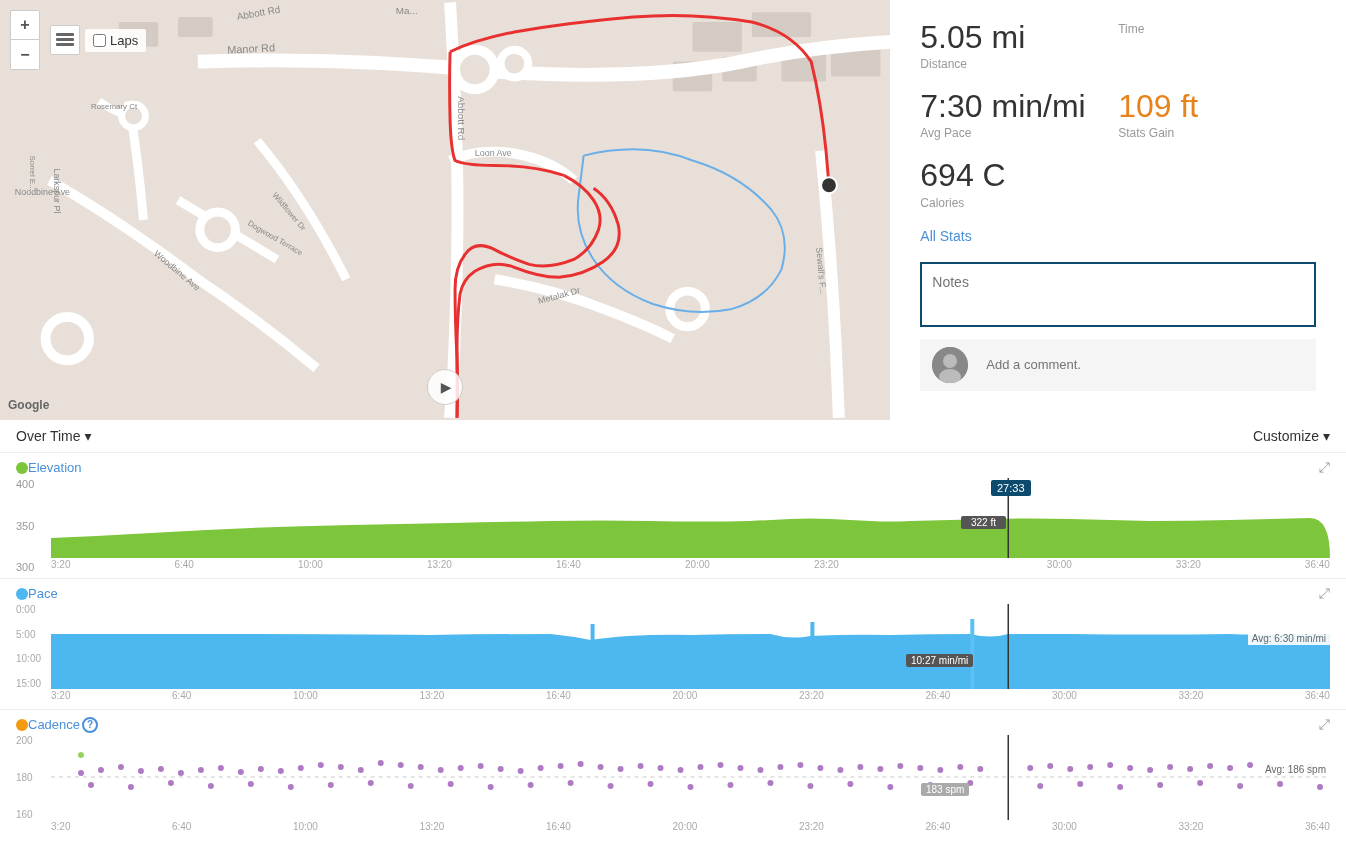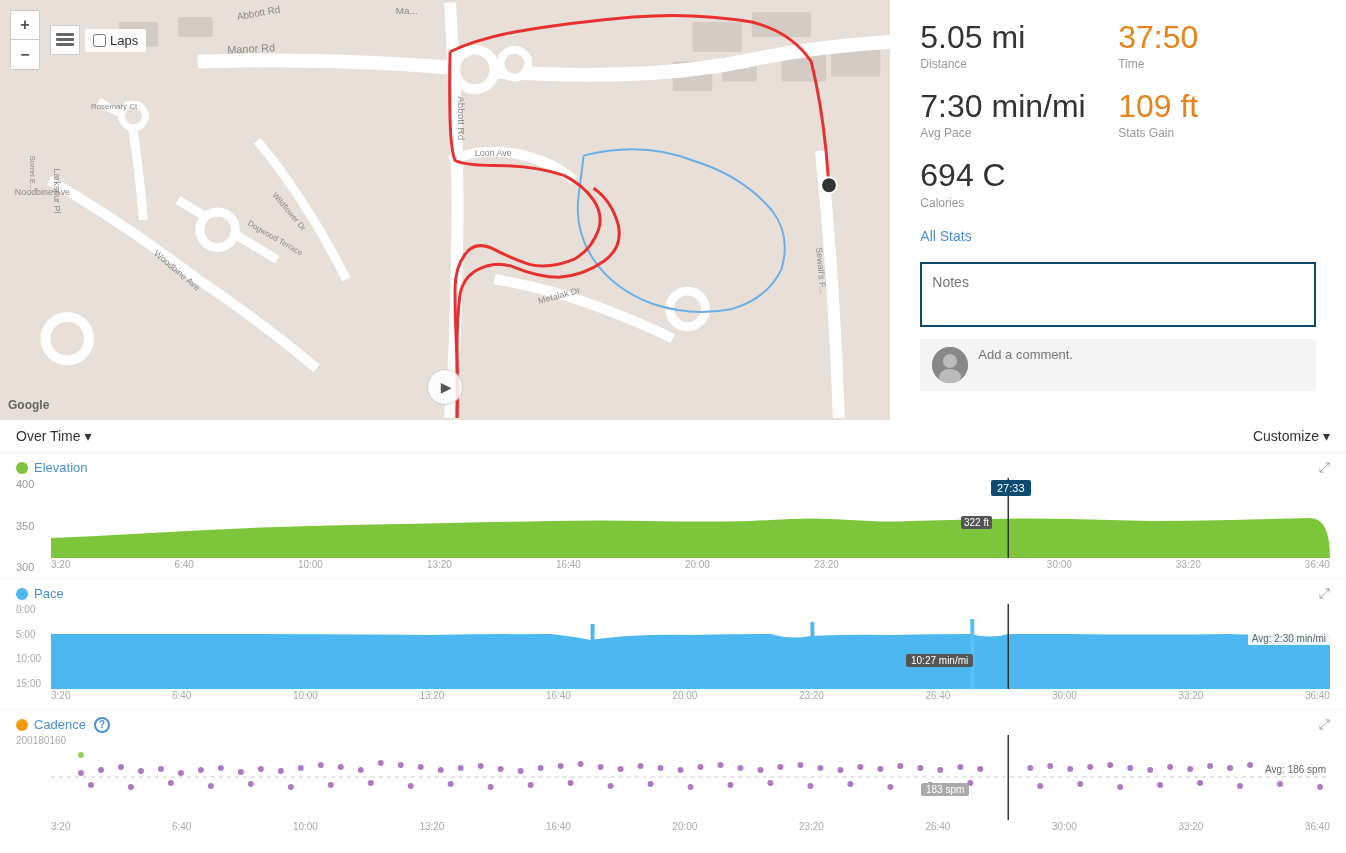--- a/index.html
+++ b/index.html
@@ -24,34 +24,34 @@
     .map-svg { position: absolute; top: 0; left: 0; width: 100%; height: 100%; }
 
     
     .stat-row { display: flex; margin-bottom: 18px; }
     .stat-item { flex: 1; }
     .stat-value { font-size: 32px; font-weight: 300; color: #333; line-height: 1.1; }
     .stat-value.orange { color: #e8821a; }
     .stat-label { font-size: 12px; color: #999; margin-top: 2px; }
     .all-stats-link { color: #4a90d9; font-size: 14px; cursor: pointer; text-decoration: none; display: block; margin-bottom: 18px; }
     .notes-textarea { width: 100%; height: 65px; border: 2px solid #0c4a6e; padding: 10px; font-size: 14px; color: #aaa; resize: none; outline: none; font-family: Arial, sans-serif; }
-    .comment-section { display: flex; align-items: flex-start; gap: 10px; background: #f5f5f5; padding: 8px 12px; margin-top: 8px; }
+    .comment-section { display: flex; align-items: center; gap: 18px; background: #f5f5f5; padding: 8px 12px; margin-top: 8px; }
     .avatar { width: 36px; height: 36px; border-radius: 50%; background: #888; overflow: hidden; flex-shrink: 0; }
     .comment-input { flex: 1; border: none; background: transparent; font-size: 13px; color: #999; outline: none; }
 
     
     .charts-area { padding: 0; background: #fff; }
     .over-time-bar { display: flex; justify-content: space-between; align-items: center; padding: 8px 16px; border-bottom: 1px solid #eee; }
     .over-time-label { font-size: 14px; color: #333; cursor: pointer; }
     .customize-label { font-size: 14px; color: #333; cursor: pointer; }
 
     
     .chart-section { padding: 0 16px; position: relative; }
     .chart-header { display: flex; align-items: center; justify-content: space-between; padding: 6px 0 2px; }
-    .chart-legend { display: flex; align-items: center; gap: 6px; }
+    .chart-legend { display: flex; align-items: center; }
     .legend-dot { width: 12px; height: 12px; border-radius: 50%; }
     .legend-label { font-size: 13px; color: #4a90d9; cursor: pointer; }
     .expand-icon { font-size: 14px; color: #999; cursor: pointer; }
     .chart-wrapper { position: relative; width: 100%; }
     .chart-y-labels { position: absolute; left: 0; top: 0; bottom: 5px; display: flex; flex-direction: column; justify-content: space-between; font-size: 11px; color: #999; width: 30px; }
     .chart-canvas { margin-left: 35px; position: relative; }
     .chart-x-labels { display: flex; justify-content: space-between; font-size: 11px; color: #999; margin-left: 35px; padding-top: 2px; }
 
     
     .elevation-chart { background: #fff; }
@@ -164,21 +164,20 @@
       <div class="google-logo">Google</div>
     </div>
 
     <div class="stats-section">
       <div class="stat-row">
         <div class="stat-item">
           <div class="stat-value">5.05 mi</div>
           <div class="stat-label">Distance</div>
         </div>
         <div class="stat-item">
-          <div class="stat-value orange">37:50</div>
           <div class="stat-label">Time</div>
         </div>
       </div>
       <div class="stat-row">
         <div class="stat-item">
           <div class="stat-value">7:30 min/mi</div>
           <div class="stat-label">Avg Pace</div>
         </div>
         <div class="stat-item">
           <div class="stat-value orange">109 ft</div>
@@ -235,21 +234,21 @@
                 <stop offset="0%" stop-color="#7dc63b"></stop>
                 <stop offset="100%" stop-color="#7dc63b"></stop>
               </linearGradient>
             </defs>
             <path d="M0,60 Q50,58 100,55 Q150,52 200,50 Q250,48 300,47 Q350,46 400,45 Q450,44 500,43 Q550,42 600,43 Q650,44 700,43 Q720,42 740,41 Q760,40 780,41 Q800,42 820,43 Q840,44 860,43 Q900,42 940,41 Q980,40 1020,41 Q1060,42 1100,43 Q1140,43 1180,42 Q1220,41 1260,40 Q1280,40 1280,80 L0,80 Z" fill="#7dc63b"></path>
 
             <line x1="958" y1="0" x2="958" y2="80" stroke="#333" stroke-width="1.5"></line>
           </svg>
 
           <div class="tooltip-box" style="position:absolute;top:2px;left:940px;background:#0c4a6e;color:#fff;font-size:11px;padding:2px 6px;border-radius:2px;">27:33</div>
-          <div class="tooltip-secondary" style="position:absolute;top:38px;left:910px;background:#555;color:#fff;font-size:10px;padding:1px 3px;border-radius:2px;">322 ft</div>
+          <div class="tooltip-secondary" style="position:absolute;top:38px;left:910px;background:#555;color:#fff;font-size:10px;padding:1px 10px;border-radius:2px;">322 ft</div>
         </div>
         <div class="chart-x-labels" style="display:flex;justify-content:space-between;font-size:10px;color:#aaa;margin-left:35px;padding-top:1px;">
           <span>3:20</span>
           <span>6:40</span>
           <span>10:00</span>
           <span>13:20</span>
           <span>16:40</span>
           <span>20:00</span>
           <span>23:20</span>
           <span></span>
@@ -285,21 +284,21 @@
 
             <rect x="540" y="20" width="4" height="65" fill="#4db8f0"></rect>
             <rect x="760" y="18" width="4" height="67" fill="#4db8f0"></rect>
             <rect x="920" y="15" width="4" height="70" fill="#5ac0f5"></rect>
 
             <line x1="958" y1="0" x2="958" y2="85" stroke="#333" stroke-width="1.5"></line>
           </svg>
 
           <div style="position:absolute;top:50px;left:855px;background:#555;color:#fff;font-size:10px;padding:1px 5px;border-radius:2px;">10:27 min/mi</div>
 
-          <div style="position:absolute;top:28px;right:0;background:rgba(255,255,255,0.9);font-size:10px;color:#666;padding:1px 4px;">Avg: 2:30 min/mi</div>
+          <div style="position:absolute;top:28px;right:0;background:rgba(255,255,255,0.9);font-size:10px;color:#666;padding:1px 4px;">Avg: 6:30 min/mi</div>
         </div>
         <div class="chart-x-labels" style="display:flex;justify-content:space-between;font-size:10px;color:#aaa;margin-left:35px;padding-top:1px;">
           <span>3:20</span>
           <span>6:40</span>
           <span>10:00</span>
           <span>13:20</span>
           <span>16:40</span>
           <span>20:00</span>
           <span>23:20</span>
           <span>26:40</span>
@@ -315,21 +314,21 @@
     <div class="chart-section cadence-chart">
       <div class="chart-header">
         <div class="chart-legend">
           <div class="legend-dot" style="background:#f39c12;"></div>
           <span class="legend-label">Cadence</span>
           <span style="width:16px;height:16px;border:2px solid #4a90d9;border-radius:50%;display:inline-flex;align-items:center;justify-content:center;font-size:10px;color:#4a90d9;cursor:pointer;font-weight:bold;margin-left:2px;">?</span>
         </div>
         <span class="expand-icon">⤢</span>
       </div>
       <div class="chart-wrapper" style="height:105px;">
-        <div class="chart-y-labels" style="font-size:10px;color:#aaa;position:absolute;left:0;top:0;bottom:20px;display:flex;flex-direction:row;justify-content:space-between;width:30px;">
+        <div class="chart-y-labels" style="font-size:10px;color:#aaa;position:absolute;left:0;top:0;bottom:20px;display:flex;flex-direction:column;justify-content:space-between;width:30px;">
           <span>200</span>
           <span>180</span>
           <span>160</span>
         </div>
         <div class="chart-canvas" style="height:85px;position:relative;overflow:hidden;">
           <svg width="100%" height="85" viewBox="0 0 1280 85" preserveAspectRatio="none" style="display:block;">
 
             <line x1="0" y1="42" x2="1280" y2="42" stroke="#ccc" stroke-width="1" stroke-dasharray="4,4"></line>
 
             <g fill="#9b59b6" opacity="0.8">

